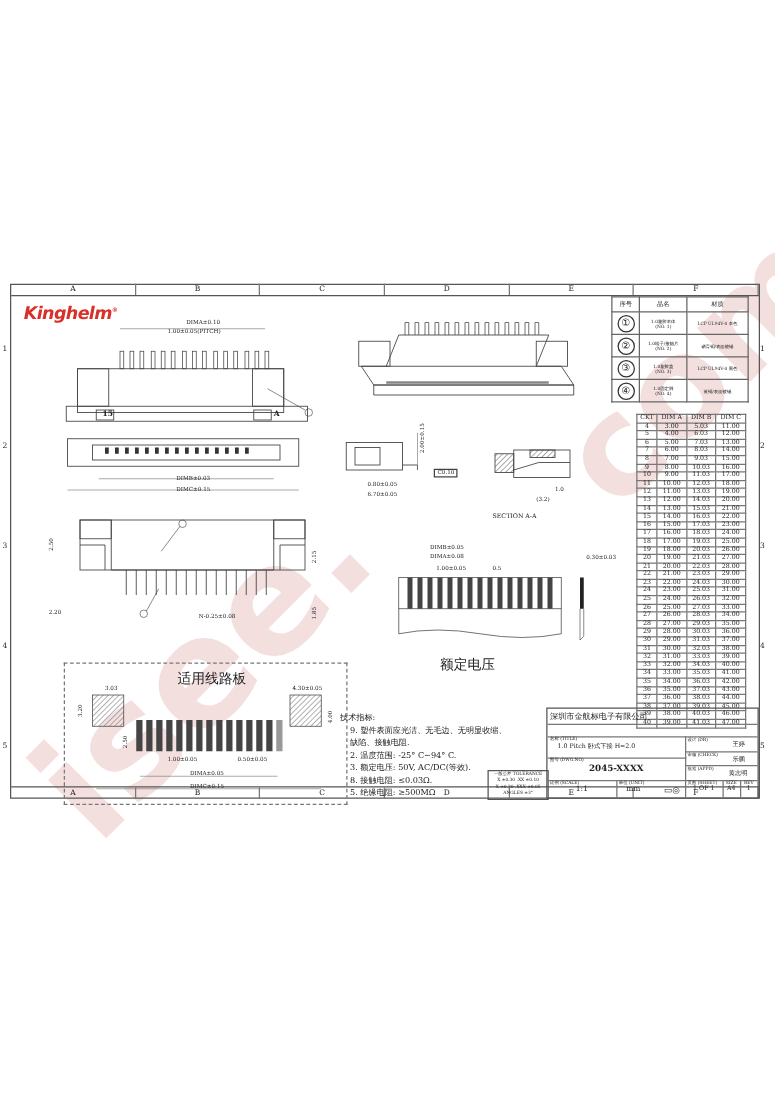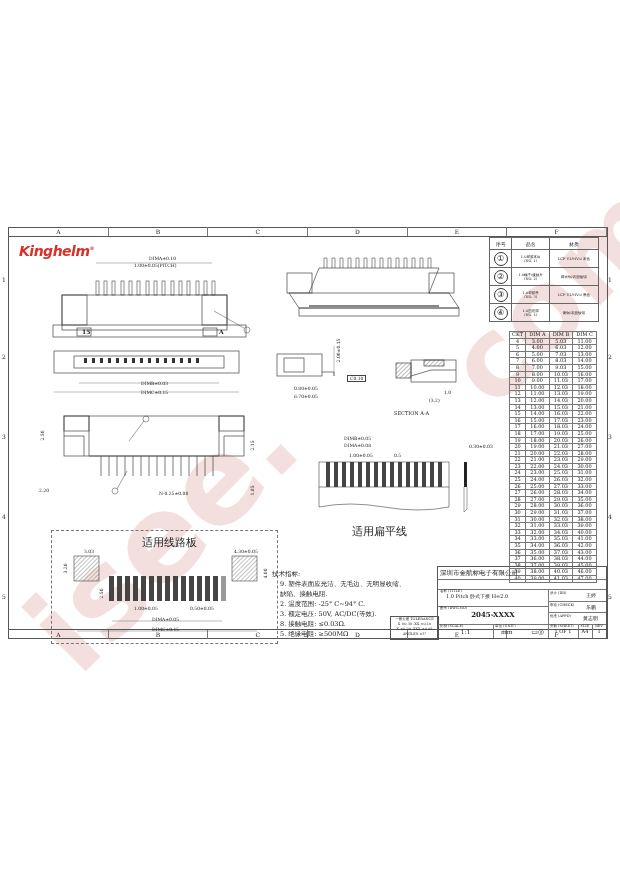--- a/index.html
+++ b/index.html
@@ -249,21 +249,21 @@
           <rect x="92" y="2" width="4" height="25"></rect>
           <rect x="100" y="2" width="4" height="25"></rect>
         <rect x="108" y="2" width="4" height="25"></rect>
           <rect x="116" y="2" width="4" height="25"></rect>
           <rect x="124" y="2" width="4" height="25"></rect>
       </g>
       <path d="M5 27 v20 q30 -6 65 0 t65 0 v-20" fill="none" stroke="#444" stroke-width="0.6"></path>
       <rect x="150" y="2" width="3" height="25" fill="#222"></rect>
       <path d="M150 27 v25 l3 -3 v-22" fill="none" stroke="#444" stroke-width="0.5"></path>
     </svg>
-    <div class="label-cn" style="left:343px;top:296px">适用扁平线</div>
+    <div class="label-cn" style="left:343px;top:296px">额定电压</div>
   </div>
 
   <div style="position:absolute;left:42px;top:290px;width:225px;height:112px;border:1px dashed #777;margin-top:12px;">
     <div class="label-cn" style="left:90px;top:4px">适用线路板</div>
     <svg width="225" height="112" style="left:0;top:0">
       <defs>
           <pattern id="hatch2" width="3" height="3" patternUnits="userSpaceOnUse" patternTransform="rotate(45)">
             <line x1="0" y1="0" x2="0" y2="3" stroke="#666" stroke-width="0.8"></line>
           </pattern>
         </defs>

